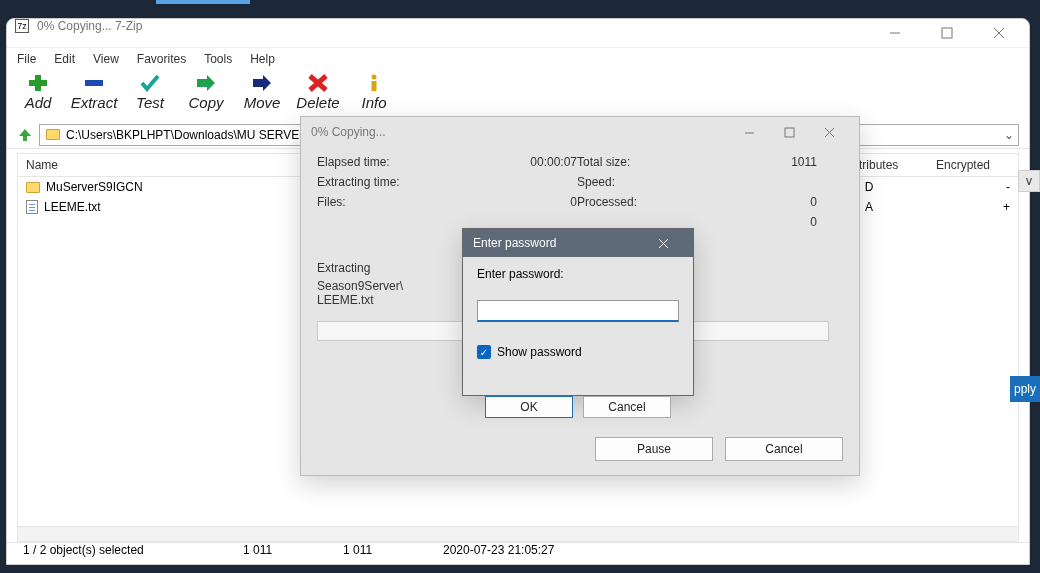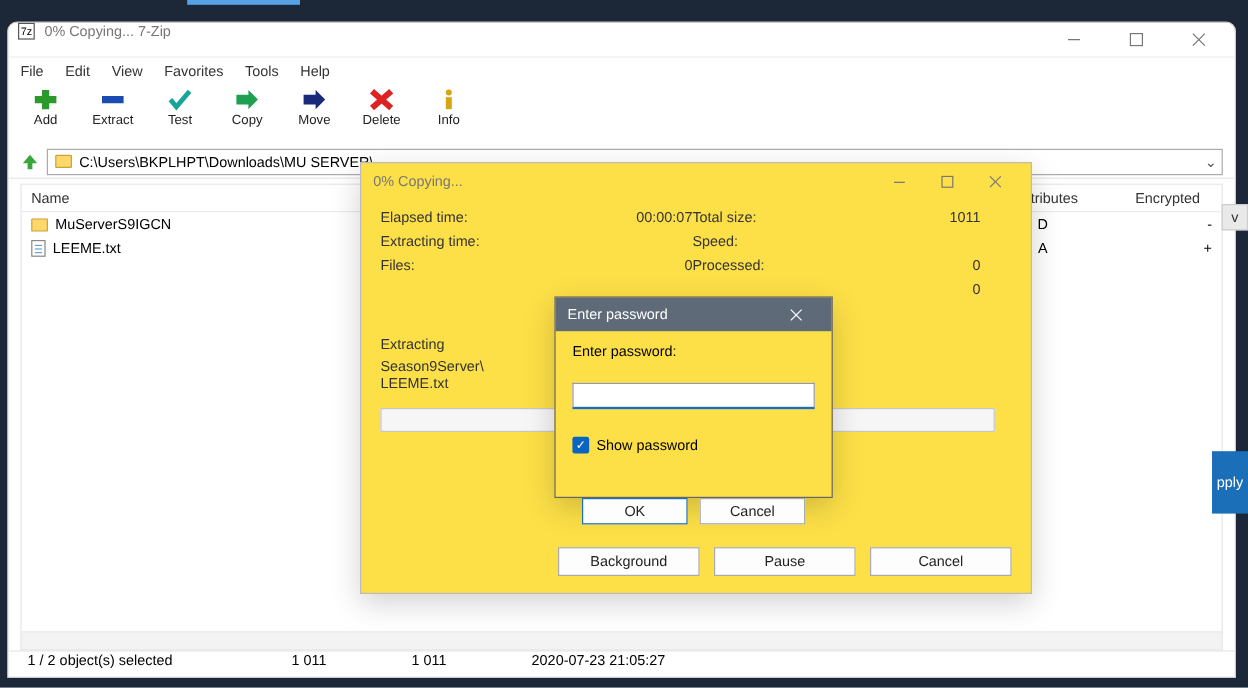--- a/index.html
+++ b/index.html
@@ -17,41 +17,41 @@
 .titlebar .title { color: #777; flex: 1; }
 .winbtn { width: 44px; height: 28px; display:flex; align-items:center; justify-content:center; color:#222; }
 .winbtn svg { stroke:#777; stroke-width:1; fill:none; }
 
 .menubar { height: 22px; display:flex; align-items:center; gap: 18px; padding: 0 10px; border-top:1px solid #eee; }
 .menubar span { color:#333; }
 
 .toolbar { height: 52px; display:flex; align-items:flex-start; gap: 14px; padding: 4px 10px 0; }
 .tbtn { display:flex; flex-direction:column; align-items:center; width: 42px; gap:1px; }
 .tbtn .ic { width:24px; height:20px; display:flex; align-items:center; justify-content:center; }
-.tbtn .lbl { font-size:11px; color:#222; }
+.tbtn .lbl { font-size:15px; color:#222;font-style:italic; }
 
 .pathbar { height: 28px; display:flex; align-items:center; gap:6px; padding: 0 10px; border-bottom:1px solid #e6e6e6; margin-bottom:4px;}
 .path-input { flex:1; height:22px; border:1px solid #aaa; display:flex; align-items:center; padding:0 6px; background:#fff; gap:6px; position:relative;}
 .path-input .chev { position:absolute; right:4px; color:#555; }
 
 .table-head { height: 24px; display:flex; border:1px solid #e6e6e6; margin: 0 10px; background:#fff; align-items:center; }
 .table-head .col { padding:0 8px; color:#333; }
 .col-name { flex:1; }
 .col-attr { width: 110px; text-align:center; }
-.col-enc { width: 90px; text-align:center; padding-right:14px; }
+.col-enc { width: 90px; text-align:left; padding-right:14px; }
 
 .file-area { flex:1; margin: 0 10px; border-left:1px solid #e6e6e6; border-right:1px solid #e6e6e6; position:relative; overflow:hidden; background:#fff; }
 .row { height:20px; display:flex; align-items:center; padding:0 8px; gap:6px; }
 
 .statusbar { height:22px; border-top:1px solid #e6e6e6; display:flex; align-items:flex-start; padding:0 6px; }
 .statusbar .cell { padding:0 10px; min-width:100px; }
 
 .scroll-h { height: 16px; margin:0 10px; border:1px solid #e6e6e6; background:#f3f3f3; }
 
-.dialog { position:absolute; background:#fde047; border:1px solid #bbb; box-shadow: 0 8px 24px rgba(0,0,0,.18); margin-top: 19px; }
+.dialog { position:absolute; background:#e5e5e5; border:1px solid #bbb; box-shadow: 0 8px 24px rgba(0,0,0,.18); }
 .dialog .tbar { height:30px; display:flex; align-items:center; padding:0 10px; }
 .dialog .tbar .t { flex:1; color:#777; font-size:12px; }
 .dialog .tbar .wbtn { width:40px; height:30px; display:flex; align-items:center; justify-content:center; }
 
 .copy-dialog { left:300px; top:116px; width:560px; height:360px; }
 .copy-body { padding: 8px 16px 25px; font-size:12px; color:#333; position:relative; height: calc(100% - 30px); }
 .grid2 { display:grid; grid-template-columns: 140px 120px 120px 120px; row-gap:6px; }
 .grid2 .v { text-align:right; }
 .extracting { margin-top: 32px; }
 .progress { margin-top: 14px; height:20px; border:1px solid #c8c8c8; background:#f6f6f6; width: 512px; }
@@ -65,21 +65,21 @@
 .pwd-dialog .close-x { color:#fff; }
 .pwd-body { padding: 10px 14px; display:flex; flex-direction:column; gap:19px; }
 .pwd-input { height:22px; border:1px solid #999; border-bottom:2px solid #1b6fb8; background:#fff; padding:0 4px; }
 .chk { display:flex; align-items:center; gap:6px; margin-top:4px; }
 .chkbox { width:14px; height:14px; background:#0a64c2; display:flex; align-items:center; justify-content:center; color:#fff; font-size:10px; border-radius:2px; }
 .pwd-buttons { display:flex; gap:10px; justify-content:center; margin-top:18px; }
 .pwd-buttons .btn { min-width:88px; height:22px; }
 .pwd-buttons .btn.primary { border:1px solid #1b6fb8; }
 
 .right-strip { position:absolute; right:0; top:160px; width:22px; background:#e9e9e9; padding:3px 2px; border:1px solid #ccc; color:#333; text-align:center; }
-.apply-btn { position:absolute; right:0; top:376px; background:#1b6fb8; color:#fff; padding:19px 4px; border-radius:0; }
+.apply-btn { position:absolute; right:0; top:376px; background:#1b6fb8; color:#fff; padding:6px 4px; border-radius:0; }
 
 .folder-ic { width:14px; height:11px; background:#ffd76a; border:1px solid #caa434; border-radius:1px; position:relative; }
 .file-ic { width:12px; height:14px; background:#fff; border:1px solid #888; position:relative; }
 .file-ic::before { content:''; position:absolute; left:2px; right:2px; top:3px; height:1px; background:#6aa0d8; box-shadow: 0 3px 0 #6aa0d8, 0 6px 0 #6aa0d8; }
 
 .folder-up { width:16px; height:14px; display:flex; align-items:center; justify-content:center; }
 </style>
 </head>
 <body>
 
@@ -270,21 +270,20 @@
 
     <div class="extracting">
       <div>Extracting</div>
       <div style="white-space:pre-line;margin-top:4px">Season9Server\
 LEEME.txt</div>
     </div>
 
     <div class="progress"></div>
 
     <div class="copy-buttons">
-      <div class="btn">Background</div>
       <div class="btn">Pause</div>
       <div class="btn">Cancel</div>
     </div>
   </div>
 </div>
 
 <div class="dialog pwd-dialog">
   <div class="tbar">
     <div class="t">Enter password</div>
     <div class="wbtn close-x">

